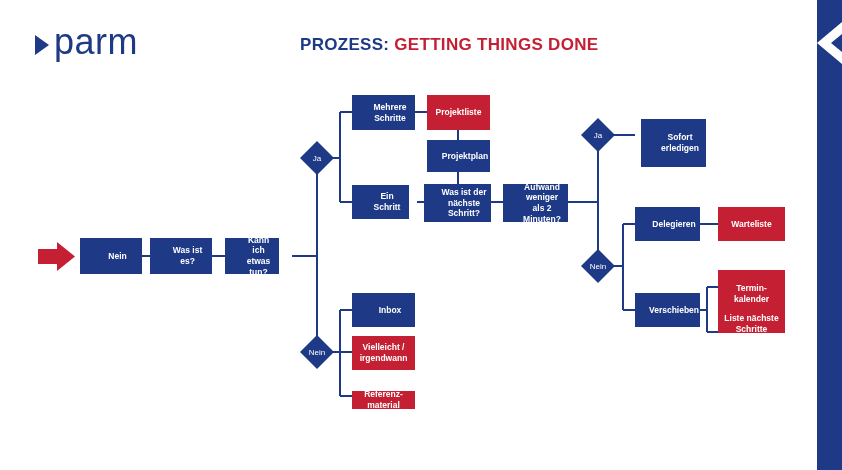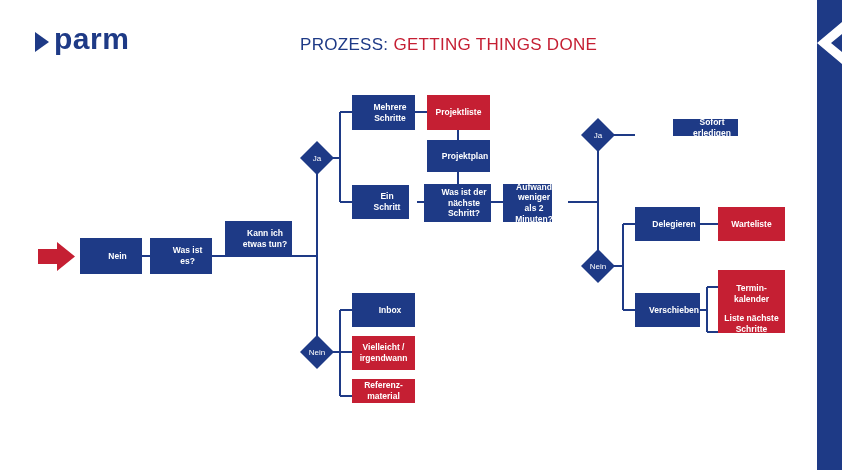--- a/index.html
+++ b/index.html
@@ -40,32 +40,32 @@
   .logo-tri {
     display: inline-block;
     width: 0; height: 0;
     border-top: 10px solid transparent;
     border-bottom: 10px solid transparent;
     border-left: 14px solid var(--blue);
     margin-top: 6px;
   }
   .logo-text {
     color: var(--blue);
-    font-size: 30px;
-    font-weight: bold;
+    font-size: 36px;
+    font-weight: normal;
     letter-spacing: 0.5px;
     line-height: 1;
   }
 
   
   .title {
     position: absolute;
     left: 300px; top: 35px;
     font-size: 17px;
-    font-weight: normal;
+    font-weight: bold;
     letter-spacing: 0.3px;
     white-space: nowrap;
   }
   .t-blue { color: var(--blue); }
   .t-red  { color: var(--red); }
 
   
   .node {
     position: absolute;
     display: flex;
@@ -158,21 +158,21 @@
     <span class="logo-text">parm</span>
   </div>
 
   <div class="title">
     <span class="t-blue">PROZESS:</span>
     <span class="t-red">GETTING THINGS DONE</span>
   </div>
 
   <div class="node blue" style="left:80px;top:238px;width:62px;height:36px">Nein</div>
   <div class="node blue" style="left:150px;top:238px;width:62px;height:36px">Was ist es?</div>
-  <div class="node blue" style="left:225px;top:221px;width:67px;height:36px">Kann ich etwas tun?</div>
+  <div class="node blue" style="left:225px;top:238px;width:54px;height:36px">Kann ich etwas tun?</div>
 
   <div class="diamond" style="left:300px;top:141px">
     <span class="dshape"></span>
     <span class="dlabel">Ja</span>
   </div>
   <div class="diamond" style="left:300px;top:335px">
     <span class="dshape"></span>
     <span class="dlabel">Nein</span>
   </div>
   <div class="diamond" style="left:581px;top:118px">
@@ -182,26 +182,26 @@
   <div class="diamond" style="left:581px;top:249px">
     <span class="dshape"></span>
     <span class="dlabel">Nein</span>
   </div>
 
   <div class="node blue" style="left:352px;top:95px;width:63px;height:35px">Mehrere Schritte</div>
   <div class="node red" style="left:427px;top:95px;width:63px;height:35px">Projektliste</div>
   <div class="node blue" style="left:427px;top:140px;width:63px;height:32px">Projektplan</div>
   <div class="node blue" style="left:352px;top:185px;width:57px;height:34px">Ein Schritt</div>
   <div class="node blue" style="left:424px;top:184px;width:67px;height:38px">Was ist der nächste Schritt?</div>
-  <div class="node blue" style="left:503px;top:184px;width:49px;height:38px">Aufwand weniger als 2 Minuten?</div>
-
-  <div class="node blue" style="left:673px;top:119px;width:65px;height:17px">Sofort erledigen</div>
+  <div class="node blue" style="left:503px;top:184px;width:65px;height:38px">Aufwand weniger als 2 Minuten?</div>
+
+  <div class="node blue" style="left:641px;top:119px;width:65px;height:48px">Sofort erledigen</div>
   <div class="node blue" style="left:635px;top:207px;width:65px;height:34px">Delegieren</div>
   <div class="node red" style="left:718px;top:207px;width:67px;height:34px">Warteliste</div>
   <div class="node blue" style="left:635px;top:293px;width:65px;height:34px">Verschieben</div>
   <div class="node red" style="left:718px;top:270px;width:67px;height:48px">Termin-kalender</div>
   <div class="node red" style="left:718px;top:315px;width:67px;height:18px">Liste nächste Schritte</div>
 
   <div class="node blue" style="left:352px;top:293px;width:63px;height:34px">Inbox</div>
   <div class="node red" style="left:352px;top:336px;width:63px;height:34px">Vielleicht / irgendwann</div>
-  <div class="node red" style="left:352px;top:379px;width:63px;height:24px">Referenz-material</div>
+  <div class="node red" style="left:352px;top:391px;width:63px;height:18px">Referenz-material</div>
 
 </div>
 
 </body></html>

